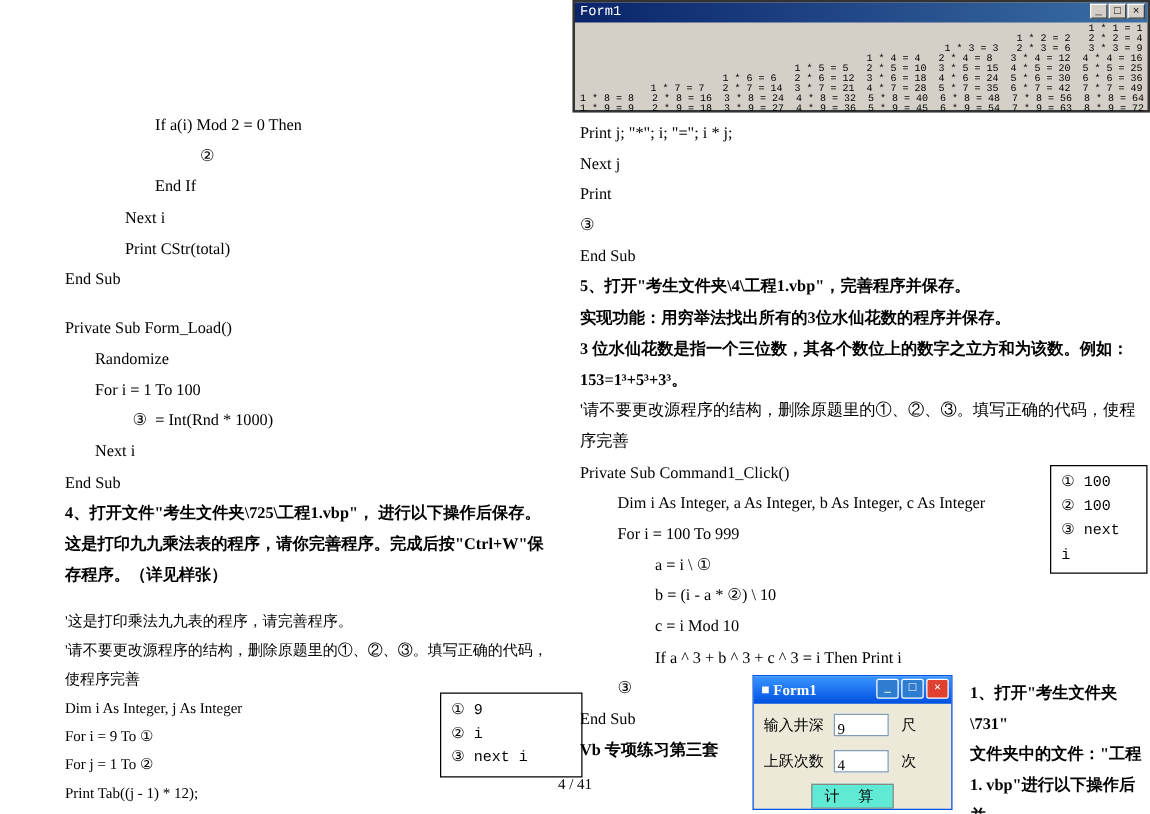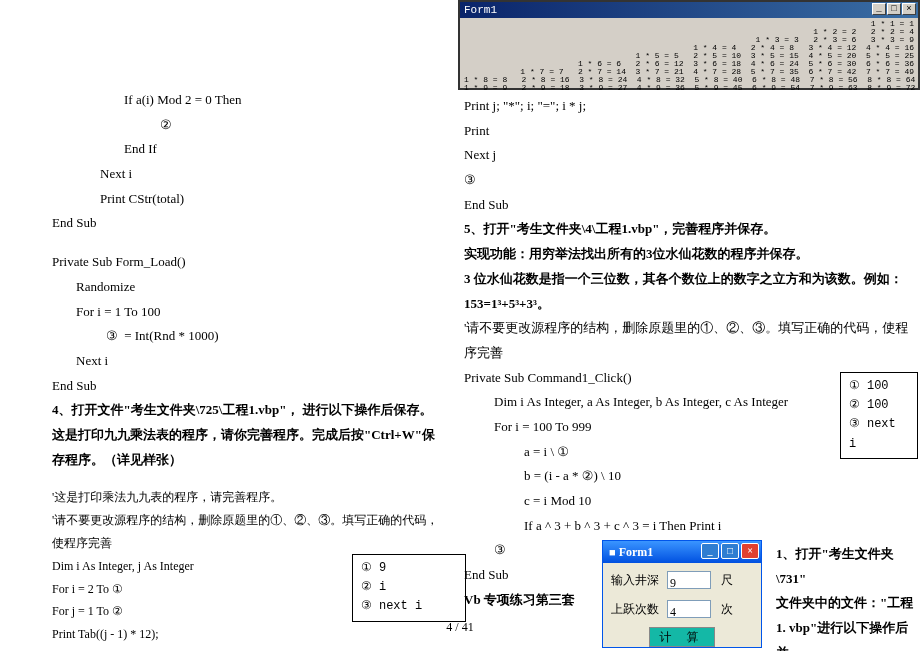--- a/index.html
+++ b/index.html
@@ -136,21 +136,21 @@
     font-size:12px;
     padding:0 2px;
     display:inline-block;
   }
   .form1-row .unit { margin-left:10px; }
   .form1-btn {
     display:block;
     margin: 2px auto 0 auto;
     width:66px; height:20px;
     border:1px solid #888;
-    background:#14b8a6;
+    background:#5eead4;
     font-family:"SimSun",serif;
     font-size:12px;
     letter-spacing:6px;
     text-align:center;
     line-height:18px;
   }
 
   .right-text-beside {
     position:absolute;
     left: 776px; top: 542px;
@@ -177,21 +177,21 @@
     <div class="code-line indent2">For i = 1 To 100</div>
     <div class="code-line" style="padding-left:78px">③  = Int(Rnd * 1000)</div>
     <div class="code-line indent2">Next i</div>
     <div class="code-line indent1">End Sub</div>
     <div class="cn bold indent1">4、打开文件"考生文件夹\725\工程1.vbp"，  进行以下操作后保存。</div>
     <div class="cn bold indent1">这是打印九九乘法表的程序，请你完善程序。完成后按"Ctrl+W"保存程序。（详见样张）</div>
     <div style="height:14px"></div>
     <div class="cn indent1" style="font-size:12px">'这是打印乘法九九表的程序，请完善程序。</div>
     <div class="cn indent1" style="font-size:12px">'请不要更改源程序的结构，删除原题里的①、②、③。填写正确的代码，使程序完善</div>
     <div class="code-line cn indent1" style="font-size:12px">Dim i As Integer, j As Integer</div>
-    <div class="code-line cn indent1" style="font-size:12px">For i = 2 To ①</div>
+    <div class="code-line cn indent1" style="font-size:12px">For i = 9 To ①</div>
     <div class="code-line cn indent1" style="font-size:12px">For j = 1 To ②</div>
     <div class="code-line cn indent1" style="font-size:12px">Print Tab((j - 1) * 12);</div>
 
     <div class="answer-box answer-box-left">
       <div>①  9</div>
       <div>②  i</div>
       <div>③  next  i</div>
     </div>
   </div>
 
@@ -212,22 +212,22 @@
 1 * 4 = 4   2 * 4 = 8   3 * 4 = 12  4 * 4 = 16
 1 * 5 = 5   2 * 5 = 10  3 * 5 = 15  4 * 5 = 20  5 * 5 = 25
 1 * 6 = 6   2 * 6 = 12  3 * 6 = 18  4 * 6 = 24  5 * 6 = 30  6 * 6 = 36
 1 * 7 = 7   2 * 7 = 14  3 * 7 = 21  4 * 7 = 28  5 * 7 = 35  6 * 7 = 42  7 * 7 = 49
 1 * 8 = 8   2 * 8 = 16  3 * 8 = 24  4 * 8 = 32  5 * 8 = 40  6 * 8 = 48  7 * 8 = 56  8 * 8 = 64
 1 * 9 = 9   2 * 9 = 18  3 * 9 = 27  4 * 9 = 36  5 * 9 = 45  6 * 9 = 54  7 * 9 = 63  8 * 9 = 72  9 * 9 = 81</div>
     </div>
 
     <div class="right-content">
       <div class="code-line">Print j; "*"; i; "="; i * j;</div>
+      <div class="code-line">Next j</div>
       <div class="code-line">Print</div>
-      <div class="code-line">Next j</div>
       <div class="code-line">③</div>
       <div class="code-line">End Sub</div>
       <div class="cn bold">5、打开"考生文件夹\4\工程1.vbp"，完善程序并保存。</div>
       <div class="cn bold">实现功能：用穷举法找出所有的3位水仙花数的程序并保存。</div>
       <div class="cn bold">3 位水仙花数是指一个三位数，其各个数位上的数字之立方和为该数。例如：153=1³+5³+3³。</div>
       <div class="cn">'请不要更改源程序的结构，删除原题里的①、②、③。填写正确的代码，使程序完善</div>
       <div class="code-line">Private Sub Command1_Click()</div>
       <div class="code-line" style="padding-left:30px">Dim i As Integer, a As Integer, b As Integer, c As Integer</div>
       <div class="code-line" style="padding-left:30px">For i = 100 To 999</div>
       <div class="code-line" style="padding-left:60px">a = i \ ①</div>

